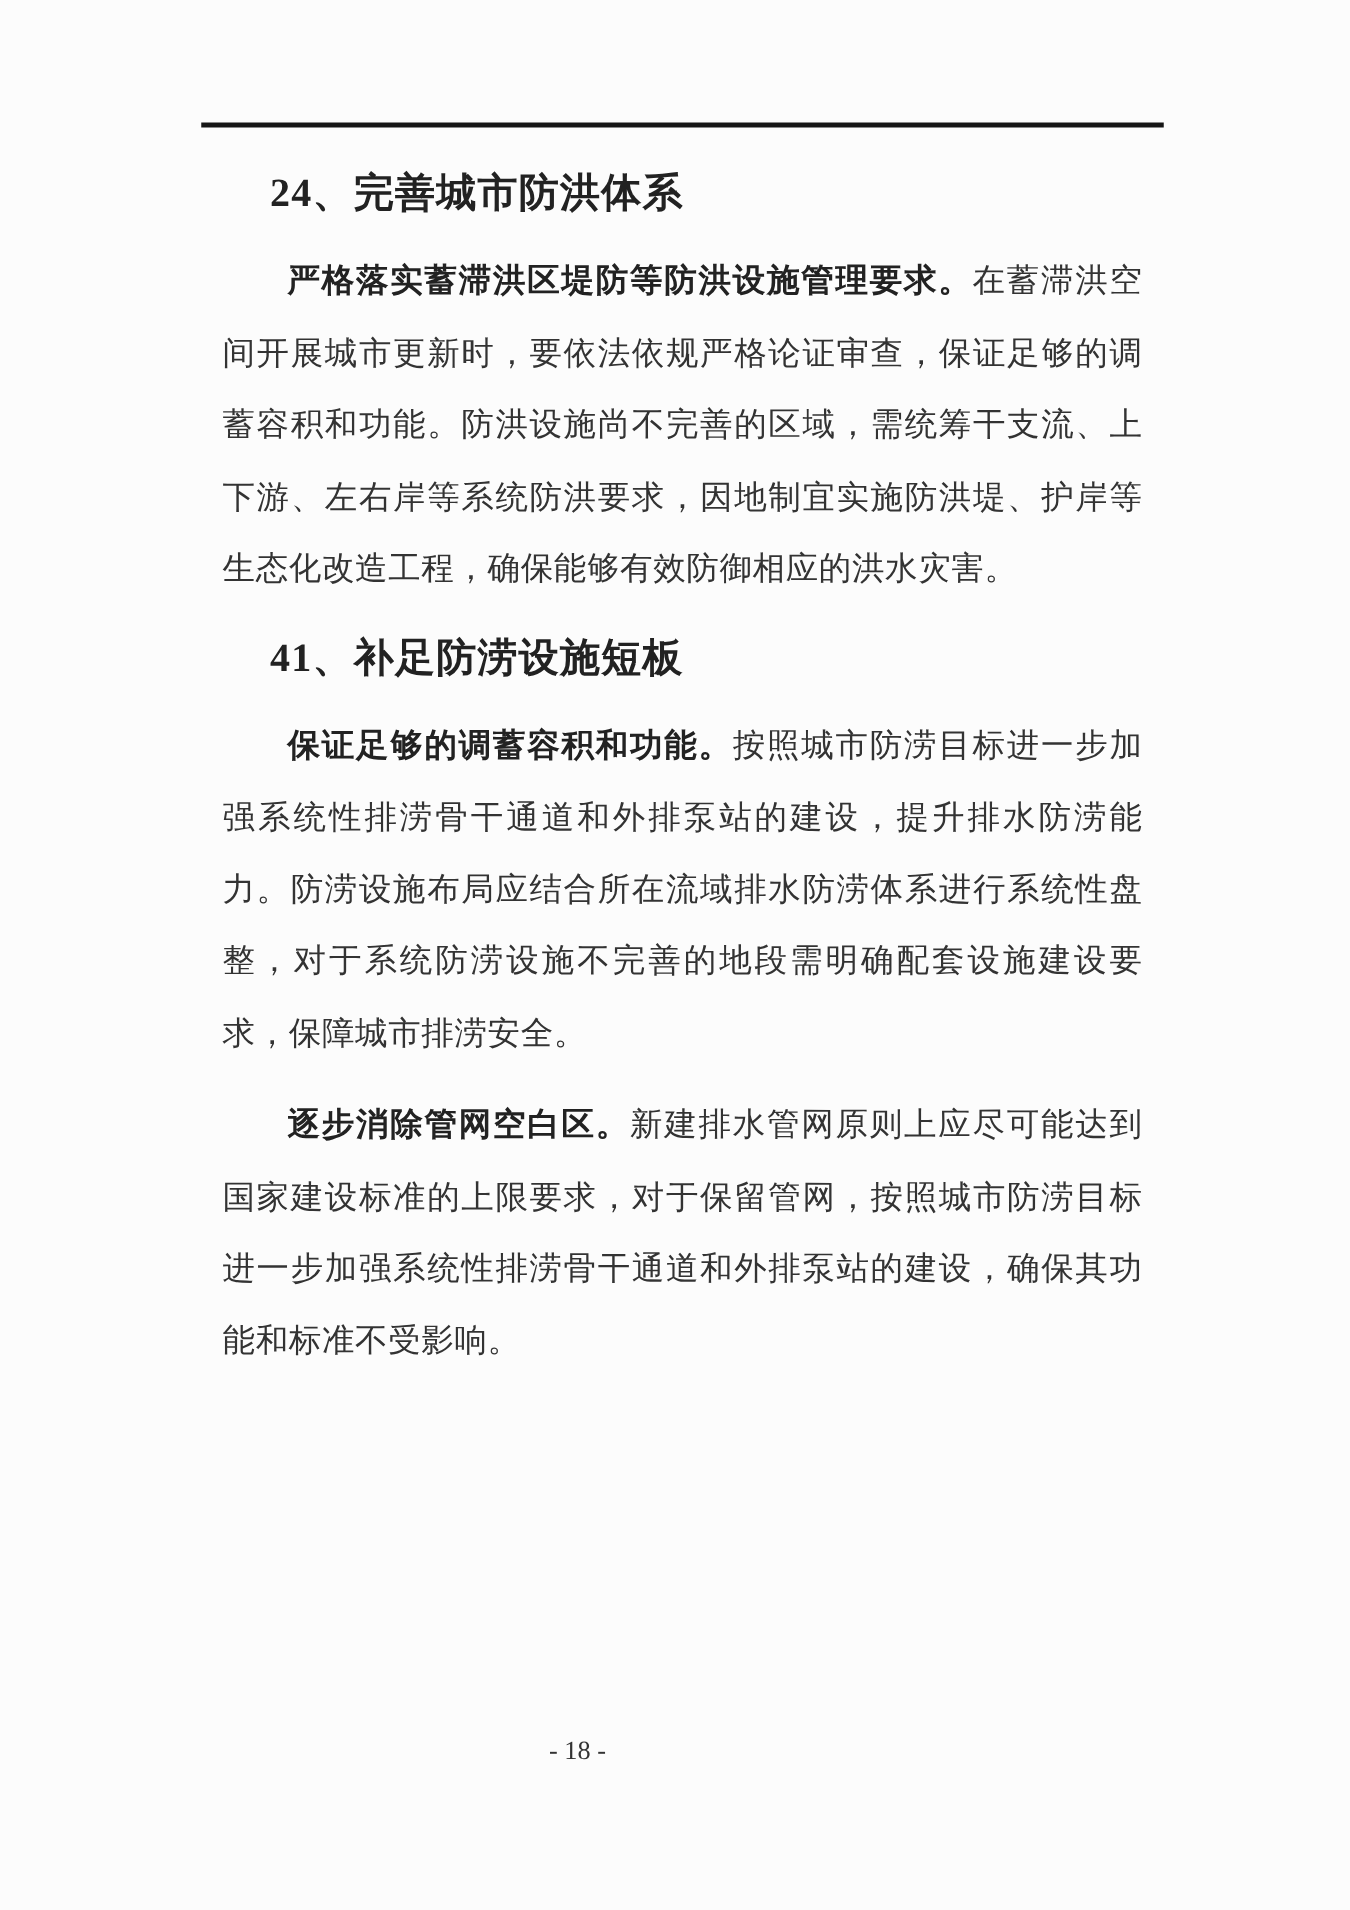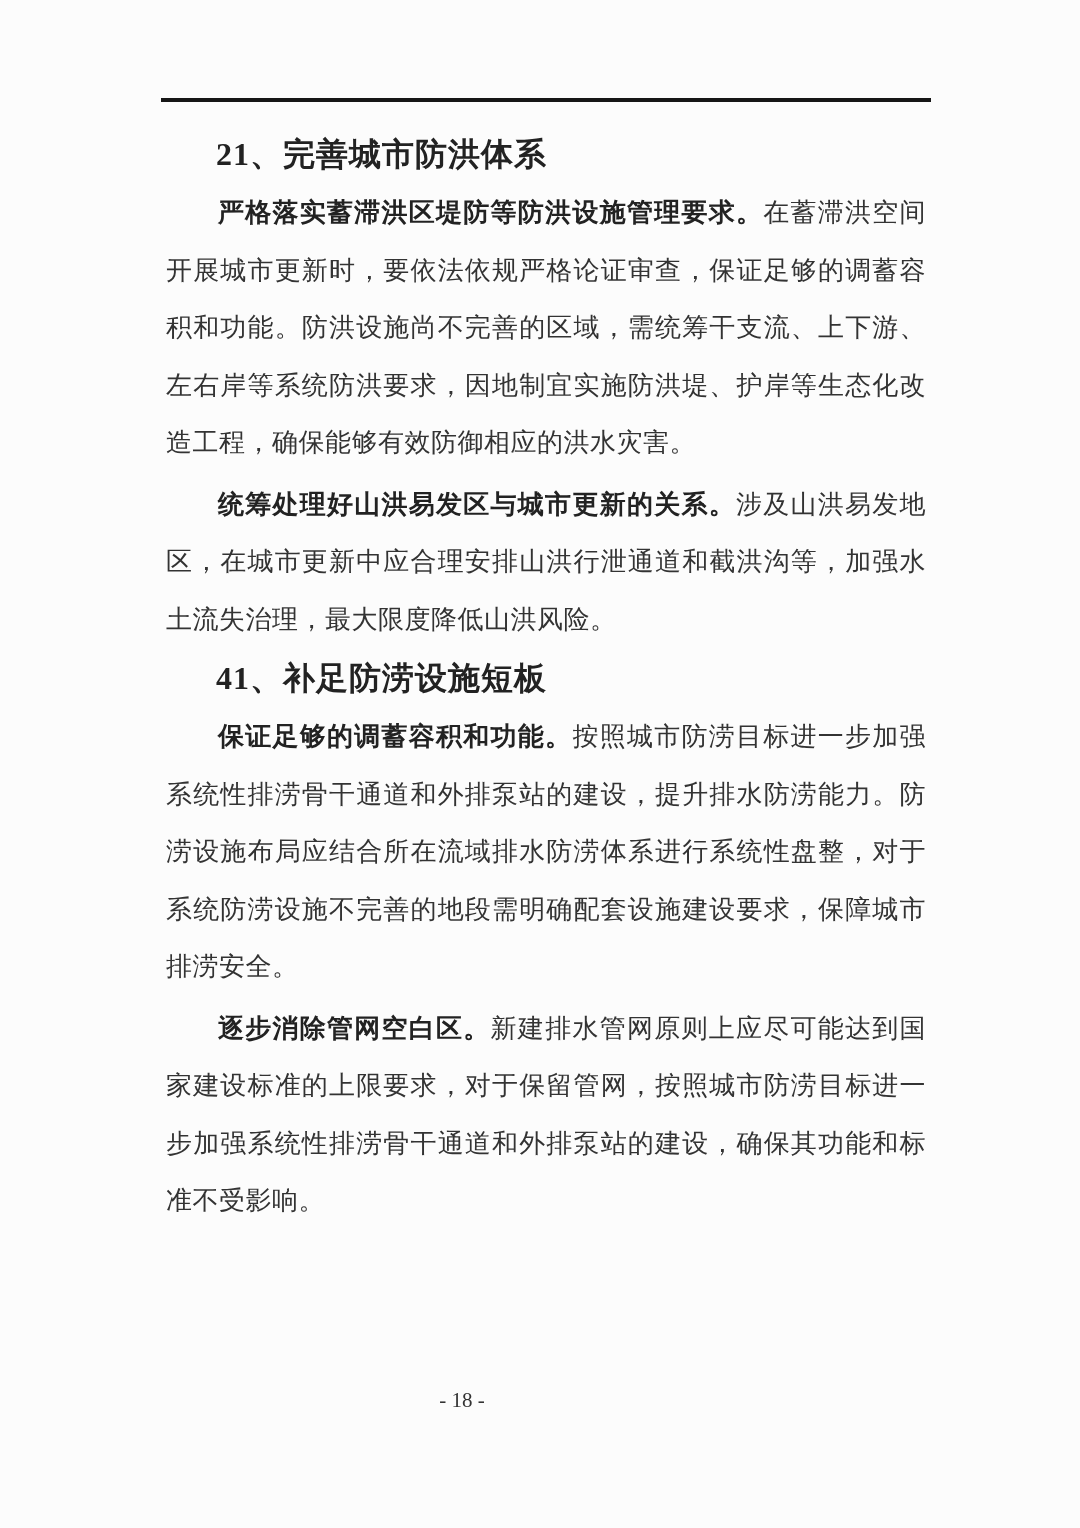--- a/index.html
+++ b/index.html
@@ -33,21 +33,21 @@
   .sec-heading {
     margin: 0;
     padding-left: 54px;
     font-size: 32px;
     line-height: 52px;
     font-weight: bold;
     color: #222222;
     letter-spacing: 1px;
   }
   .para {
-    margin: 4px;
+    margin: 16px;
     text-indent: 2em;
     text-align: justify;
     font-size: 26px;
     line-height: 57.5px;
     letter-spacing: 0.5px;
     color: #333333;
   }
   .para .lead {
     font-weight: bold;
     color: #222222;
@@ -63,25 +63,24 @@
     font-family: "Liberation Serif", "DejaVu Serif", serif;
   }
 </style>
 </head>
 <body>
 
 <div class="top-rule"></div>
 
 <div class="content">
 
-  <h2 class="sec-heading">21、完善城市防洪体系</h2>
+  <h2 class="sec-heading">24、完善城市防洪体系</h2>
 
   <p class="para"><span class="lead">严格落实蓄滞洪区堤防等防洪设施管理要求。</span><span>在蓄滞洪空间开展城市更新时，要依法依规严格论证审查，保证足够的调蓄容积和功能。防洪设施尚不完善的区域，需统筹干支流、上下游、左右岸等系统防洪要求，因地制宜实施防洪堤、护岸等生态化改造工程，确保能够有效防御相应的洪水灾害。</span></p>
 
-  <p class="para"><span class="lead">统筹处理好山洪易发区与城市更新的关系。</span><span>涉及山洪易发地区，在城市更新中应合理安排山洪行泄通道和截洪沟等，加强水土流失治理，最大限度降低山洪风险。</span></p>
 
   <h2 class="sec-heading">41、补足防涝设施短板</h2>
 
   <p class="para"><span class="lead">保证足够的调蓄容积和功能。</span><span>按照城市防涝目标进一步加强系统性排涝骨干通道和外排泵站的建设，提升排水防涝能力。防涝设施布局应结合所在流域排水防涝体系进行系统性盘整，对于系统防涝设施不完善的地段需明确配套设施建设要求，保障城市排涝安全。</span></p>
 
   <p class="para"><span class="lead">逐步消除管网空白区。</span><span>新建排水管网原则上应尽可能达到国家建设标准的上限要求，对于保留管网，按照城市防涝目标进一步加强系统性排涝骨干通道和外排泵站的建设，确保其功能和标准不受影响。</span></p>
 
 
 </div>
 

